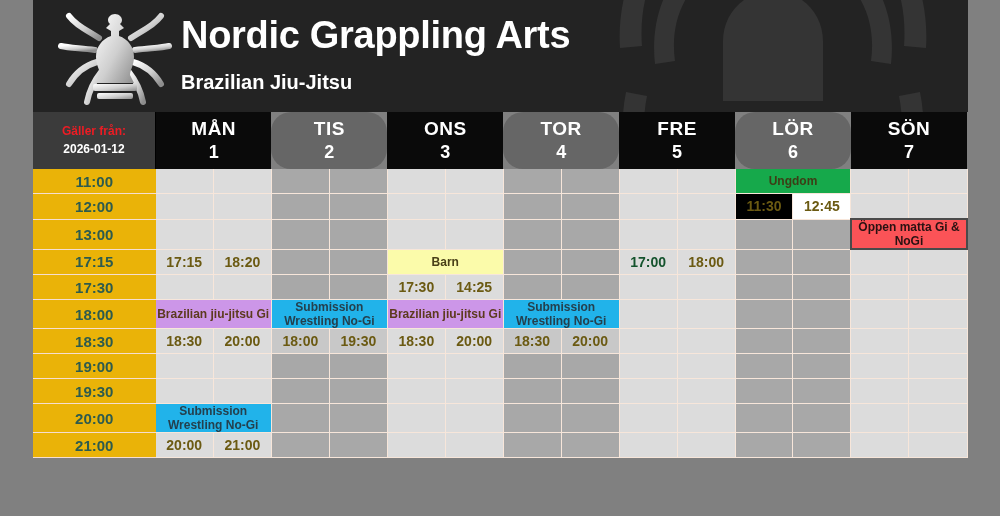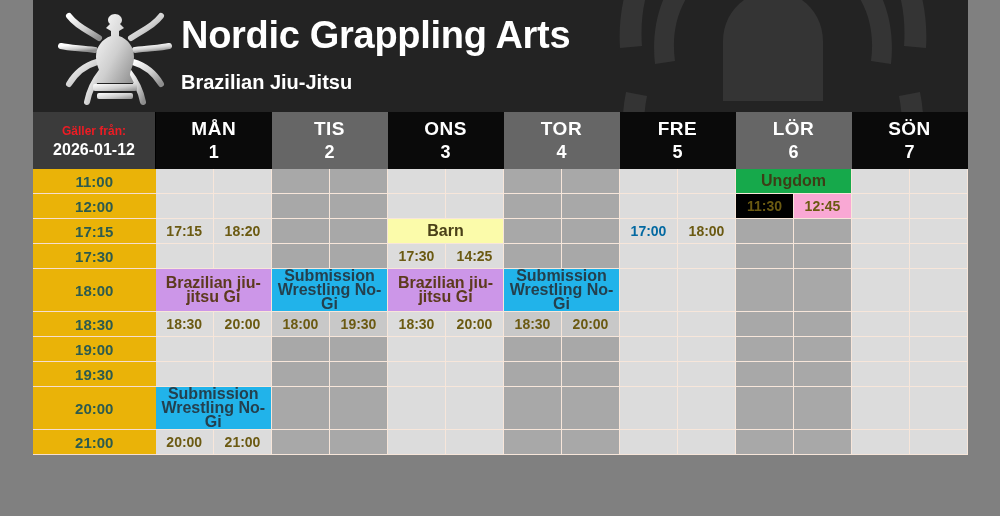--- a/index.html
+++ b/index.html
@@ -91,32 +91,32 @@
     border-right: 1px solid #000000;
   }
   .hd-valid .vf-label {
     color: #ed1c24;
     font-size: 12px;
     font-weight: bold;
     line-height: 17px;
   }
   .hd-valid .vf-date {
     color: #ffffff;
-    font-size: 16px;
+    font-size: 12px;
     font-weight: bold;
     line-height: 19px;
   }
   .hd-day {
     height: 57px;
     text-align: center;
     vertical-align: middle;
     color: #ffffff;
   }
   .hd-day.dark  { background: #0a0a0a; }
-  .hd-day.light { background: #666666; }
+  .hd-day.light { background: #666666; border-radius: 20px; }
   .hd-day .dn {
     font-size: 19px;
     font-weight: bold;
     line-height: 23px;
     letter-spacing: 0.5px;
   }
   .hd-day .dnum {
     font-size: 18px;
     font-weight: bold;
     line-height: 24px;
@@ -148,21 +148,21 @@
   .cell.col-light { background: #dcdcdc; }
   .cell.col-dark  { background: #a8a8a8; }
 
   .time-val { color: #6b5a12; font-size: 14px; font-weight: bold; }
 
   
   .ev {
     height: 24px;
     text-align: center;
     vertical-align: middle;
-    font-size: 16px;
+    font-size: 12px;
     font-weight: bold;
     line-height: 14px;
     border-bottom: 1px solid #f7e6da;
     border-right: 1px solid #f7e6da;
   }
 
   .ev-ungdom { background: #16a94b; color: #3d3d16; }
   .ev-bjj    { background: #cc96e8; color: #5c3a1e; }
   .ev-subwr  { background: #21b3ea; color: #24404e; }
   .ev-barn   { background: #fbfbaa; color: #4a4018; }
@@ -281,34 +281,50 @@
           <td class="cell col-light"></td>
           <td class="cell col-dark"></td>
           <td class="cell col-dark"></td>
           <td class="cell col-light"></td>
           <td class="cell col-light"></td>
           <td class="cell col-dark"></td>
           <td class="cell col-dark"></td>
           <td class="cell col-light"></td>
           <td class="cell col-light"></td>
           <td class="cell col-dark time-val" style="background: #000000; color: rgb(107, 90, 18);">11:30</td>
-          <td class="cell col-dark time-val" style="background: #f9a8d4; color: rgb(107, 90, 18);">12:45</td>
-          <td class="cell col-light"></td>
-          <td class="cell col-light"></td>
+          <td class="cell col-dark time-val" style="background: #ffffff; color: rgb(107, 90, 18);">12:45</td>
+          <td class="cell col-light"></td>
+          <td class="cell col-light"></td>
+        </tr>
+        <tr>
+          <td class="tc">13:00</td>
+          <td class="cell col-light"></td>
+          <td class="cell col-light"></td>
+          <td class="cell col-dark"></td>
+          <td class="cell col-dark"></td>
+          <td class="cell col-light"></td>
+          <td class="cell col-light"></td>
+          <td class="cell col-dark"></td>
+          <td class="cell col-dark"></td>
+          <td class="cell col-light"></td>
+          <td class="cell col-light"></td>
+          <td class="cell col-dark"></td>
+          <td class="cell col-dark"></td>
+          <td class="ev ev-oppen" colspan="2">Öppen matta Gi &amp; NoGi</td>
         </tr>
         <tr>
           <td class="tc">17:15</td>
           <td class="cell col-light time-val" style="background: rgb(220, 220, 220); color: rgb(107, 90, 18);">17:15</td>
           <td class="cell col-light time-val" style="background: rgb(220, 220, 220); color: rgb(107, 90, 18);">18:20</td>
           <td class="cell col-dark"></td>
           <td class="cell col-dark"></td>
           <td class="ev ev-barn" colspan="2">Barn</td>
           <td class="cell col-dark"></td>
           <td class="cell col-dark"></td>
-          <td class="cell col-light time-val" style="background: rgb(220, 220, 220); color: #0369a1;">17:00</td>
+          <td class="cell col-light time-val" style="background: rgb(220, 220, 220); color: #14532d;">17:00</td>
           <td class="cell col-light time-val" style="background: rgb(220, 220, 220); color: rgb(107, 90, 18);">18:00</td>
           <td class="cell col-dark"></td>
           <td class="cell col-dark"></td>
           <td class="cell col-light"></td>
           <td class="cell col-light"></td>
         </tr>
         <tr>
           <td class="tc">17:30</td>
           <td class="cell col-light"></td>
           <td class="cell col-light"></td>

